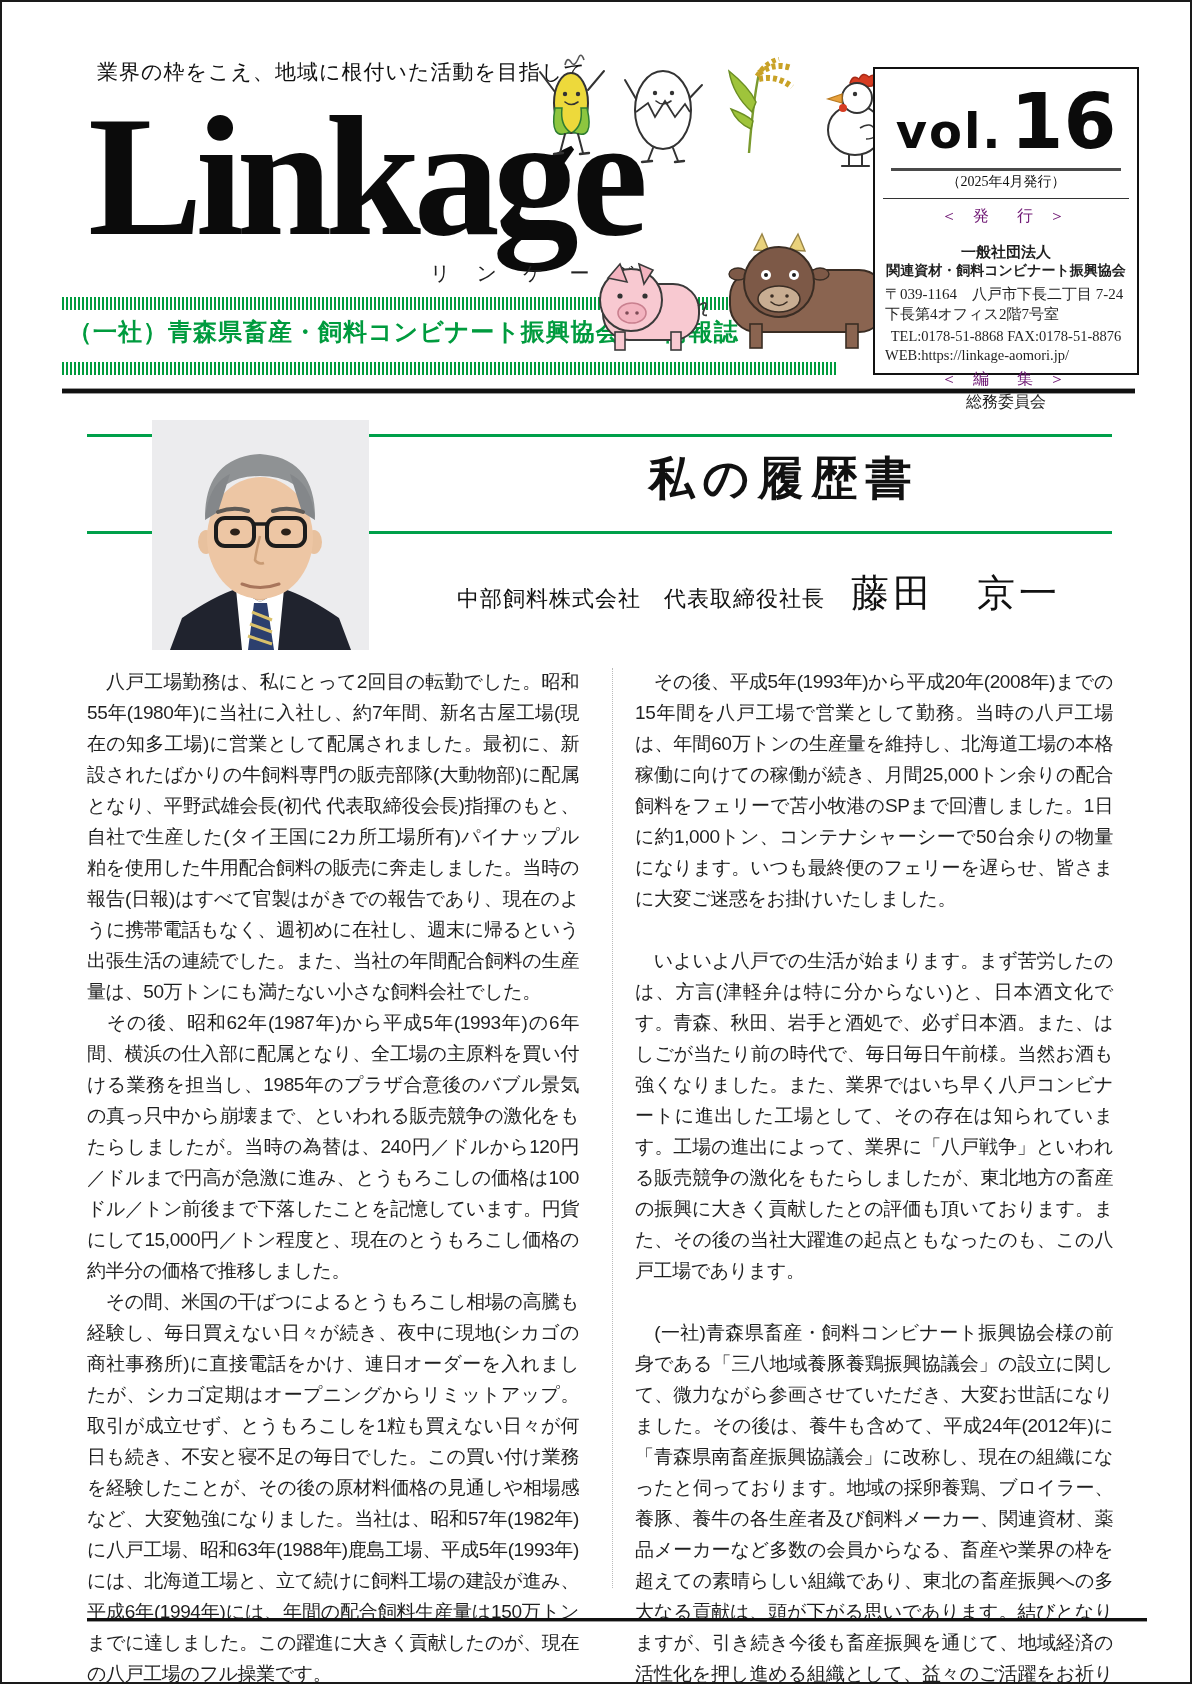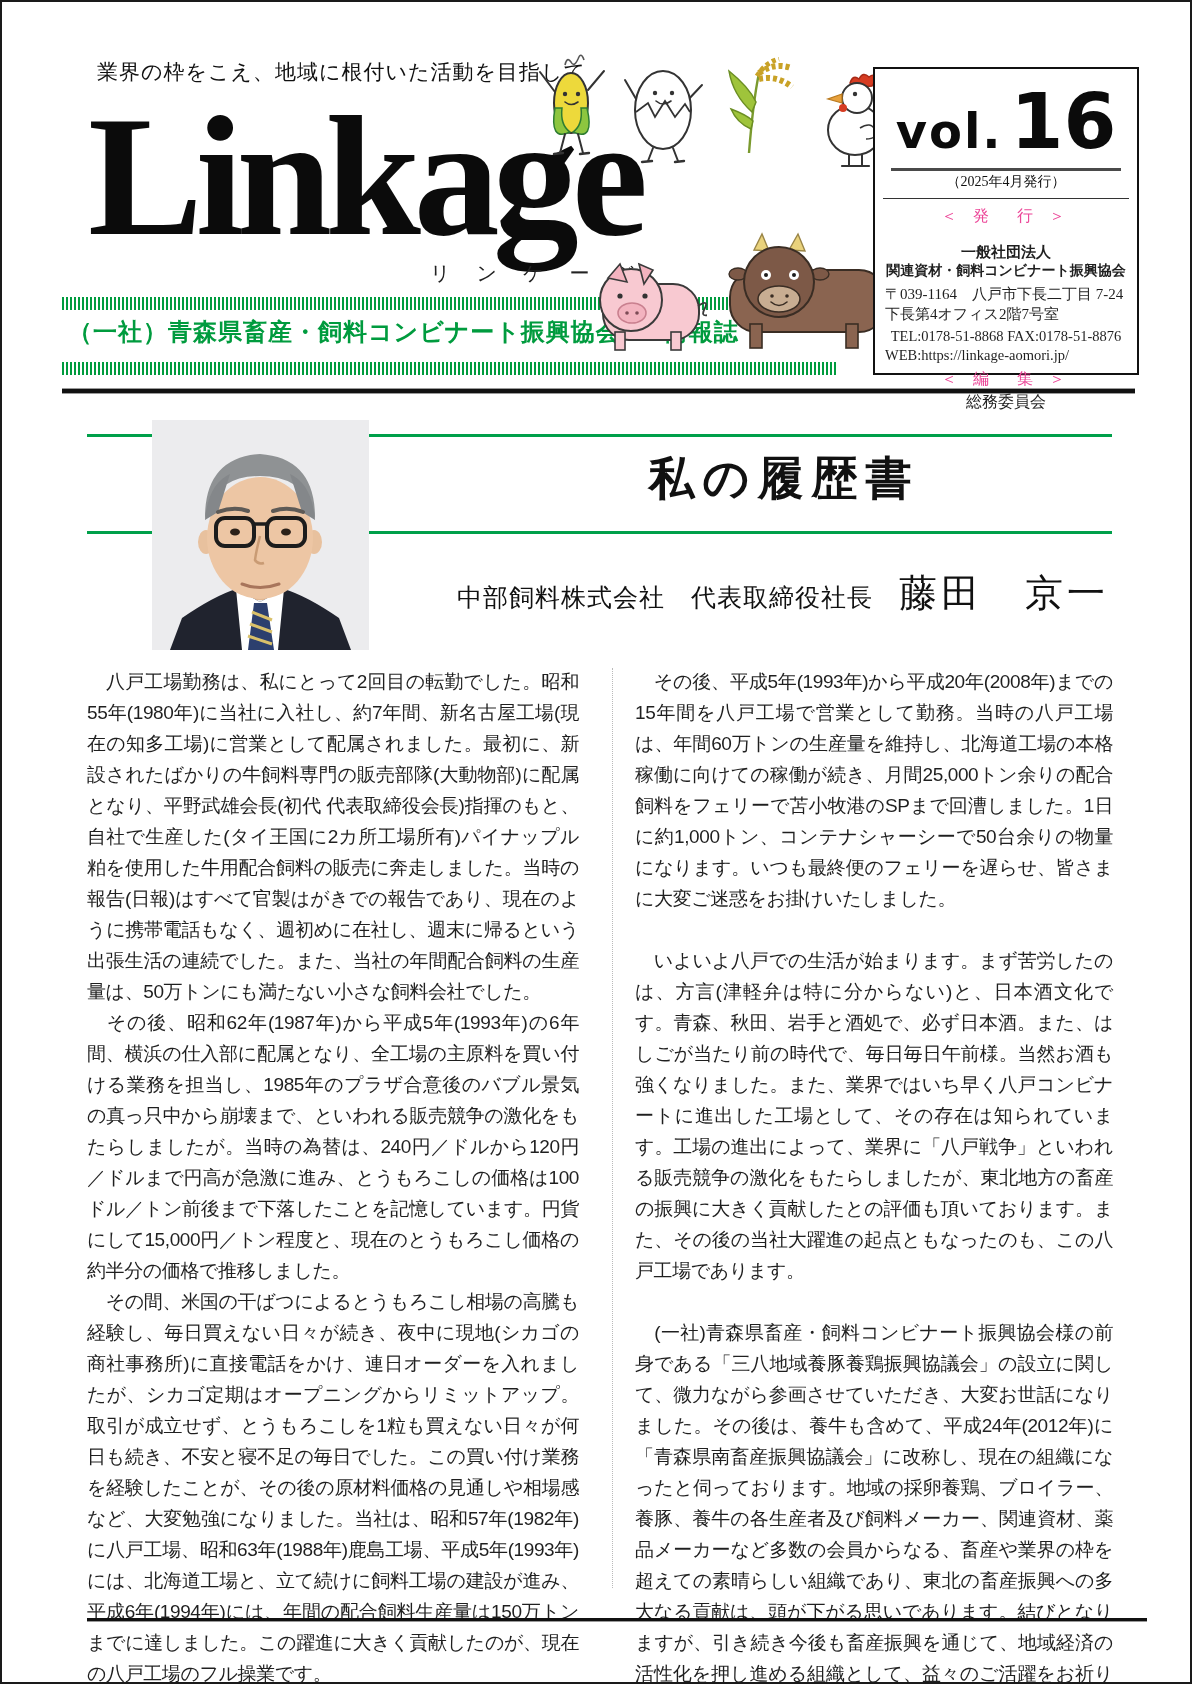--- a/index.html
+++ b/index.html
@@ -28,39 +28,39 @@
   .mascot{z-index:3;}
 
   
   .vbox{left:871px;top:65px;width:266px;height:308px;background:#fff;border:2px solid #111;box-sizing:border-box;z-index:5;text-align:center;}
   .vol-line{display:flex;justify-content:center;align-items:baseline;gap:8px;margin-top:8px;font-family:"DejaVu Sans",var(--sans);font-weight:bold;color:#0b0b0b;}
   .vol-prefix{font-size:48px;letter-spacing:2px;}
   .vol-number{font-size:76px;letter-spacing:0;}
   .vrule1{border:none;border-top:3px solid #4a4a4a;margin:2px 16px 0;}
   .vdate{font-family:var(--serif);font-size:14px;margin-top:2px;color:#111;}
   .vrule2{border:none;border-top:1px solid #333;margin:7px 8px 0;}
-  .vheading{font-family:var(--serif);font-size:16px;letter-spacing:6px;margin-top:7px;color:#ec4899;}
+  .vheading{font-family:var(--serif);font-size:16px;letter-spacing:6px;margin-top:7px;color:#701a75;}
   .vpub-type{font-family:var(--serif);font-weight:bold;font-size:15px;margin-top:16px;}
   .vpub-name{font-family:var(--serif);font-weight:bold;font-size:14px;letter-spacing:0;}
   .vaddr{font-family:var(--serif);font-size:15px;text-align:left;padding:0 10px;margin-top:5px;line-height:1.3;}
   .vtelfax{font-family:var(--serif);font-size:14.5px;text-align:center;padding:0 10px;margin-top:4px;}
   .vweb{font-family:var(--serif);font-size:14.5px;text-align:left;padding:0 10px;margin-top:2px;}
   .veditor{font-family:var(--serif);font-size:16px;margin-top:2px;}
 
   
   .thick-rule{left:60px;top:386px;width:1073px;height:6px;background:linear-gradient(#9a9a9a 0 1px,#111 1px 5px,#9a9a9a 5px 6px);}
   .green-line{left:85px;width:1025px;height:3px;background:var(--line-green);}
   .gl1{top:432px;} .gl2{top:529px;}
   .footer-rule{left:85px;top:1616px;width:1060px;height:4px;background:linear-gradient(#111 0 3px,#9a9a9a 3px 4px);}
 
   
   .portrait{left:150px;top:418px;width:217px;height:230px;z-index:4;}
   .article-title{left:368px;top:446px;width:742px;text-align:center;font-family:var(--serif);font-weight:600;font-size:46px;letter-spacing:8px;color:#111;margin-left:43px;}
   .author-line{left:455px;top:566px;width:660px;display:flex;align-items:baseline;gap:26px;font-family:var(--serif);color:#111;}
-  .author-affiliation{font-size:25px;letter-spacing:1px;}
+  .author-affiliation{font-size:22px;letter-spacing:1px;}
   .author-name{font-size:38px;letter-spacing:4px;font-weight:500;}
 
   
   .col{top:664px;width:492px;font-size:19px;line-height:31px;text-align:justify;letter-spacing:-0.4px;color:var(--ink);}
   .col p{margin:0;}
   .col-left{left:85px;}
   .col-right{left:633px;width:478px;}
   .col-right p{margin-bottom:31px;}
   .col-right p:last-child{margin-bottom:0;}
   .divider{left:610px;top:666px;height:920px;width:0;border-left:1px dotted #b9b9b9;}

